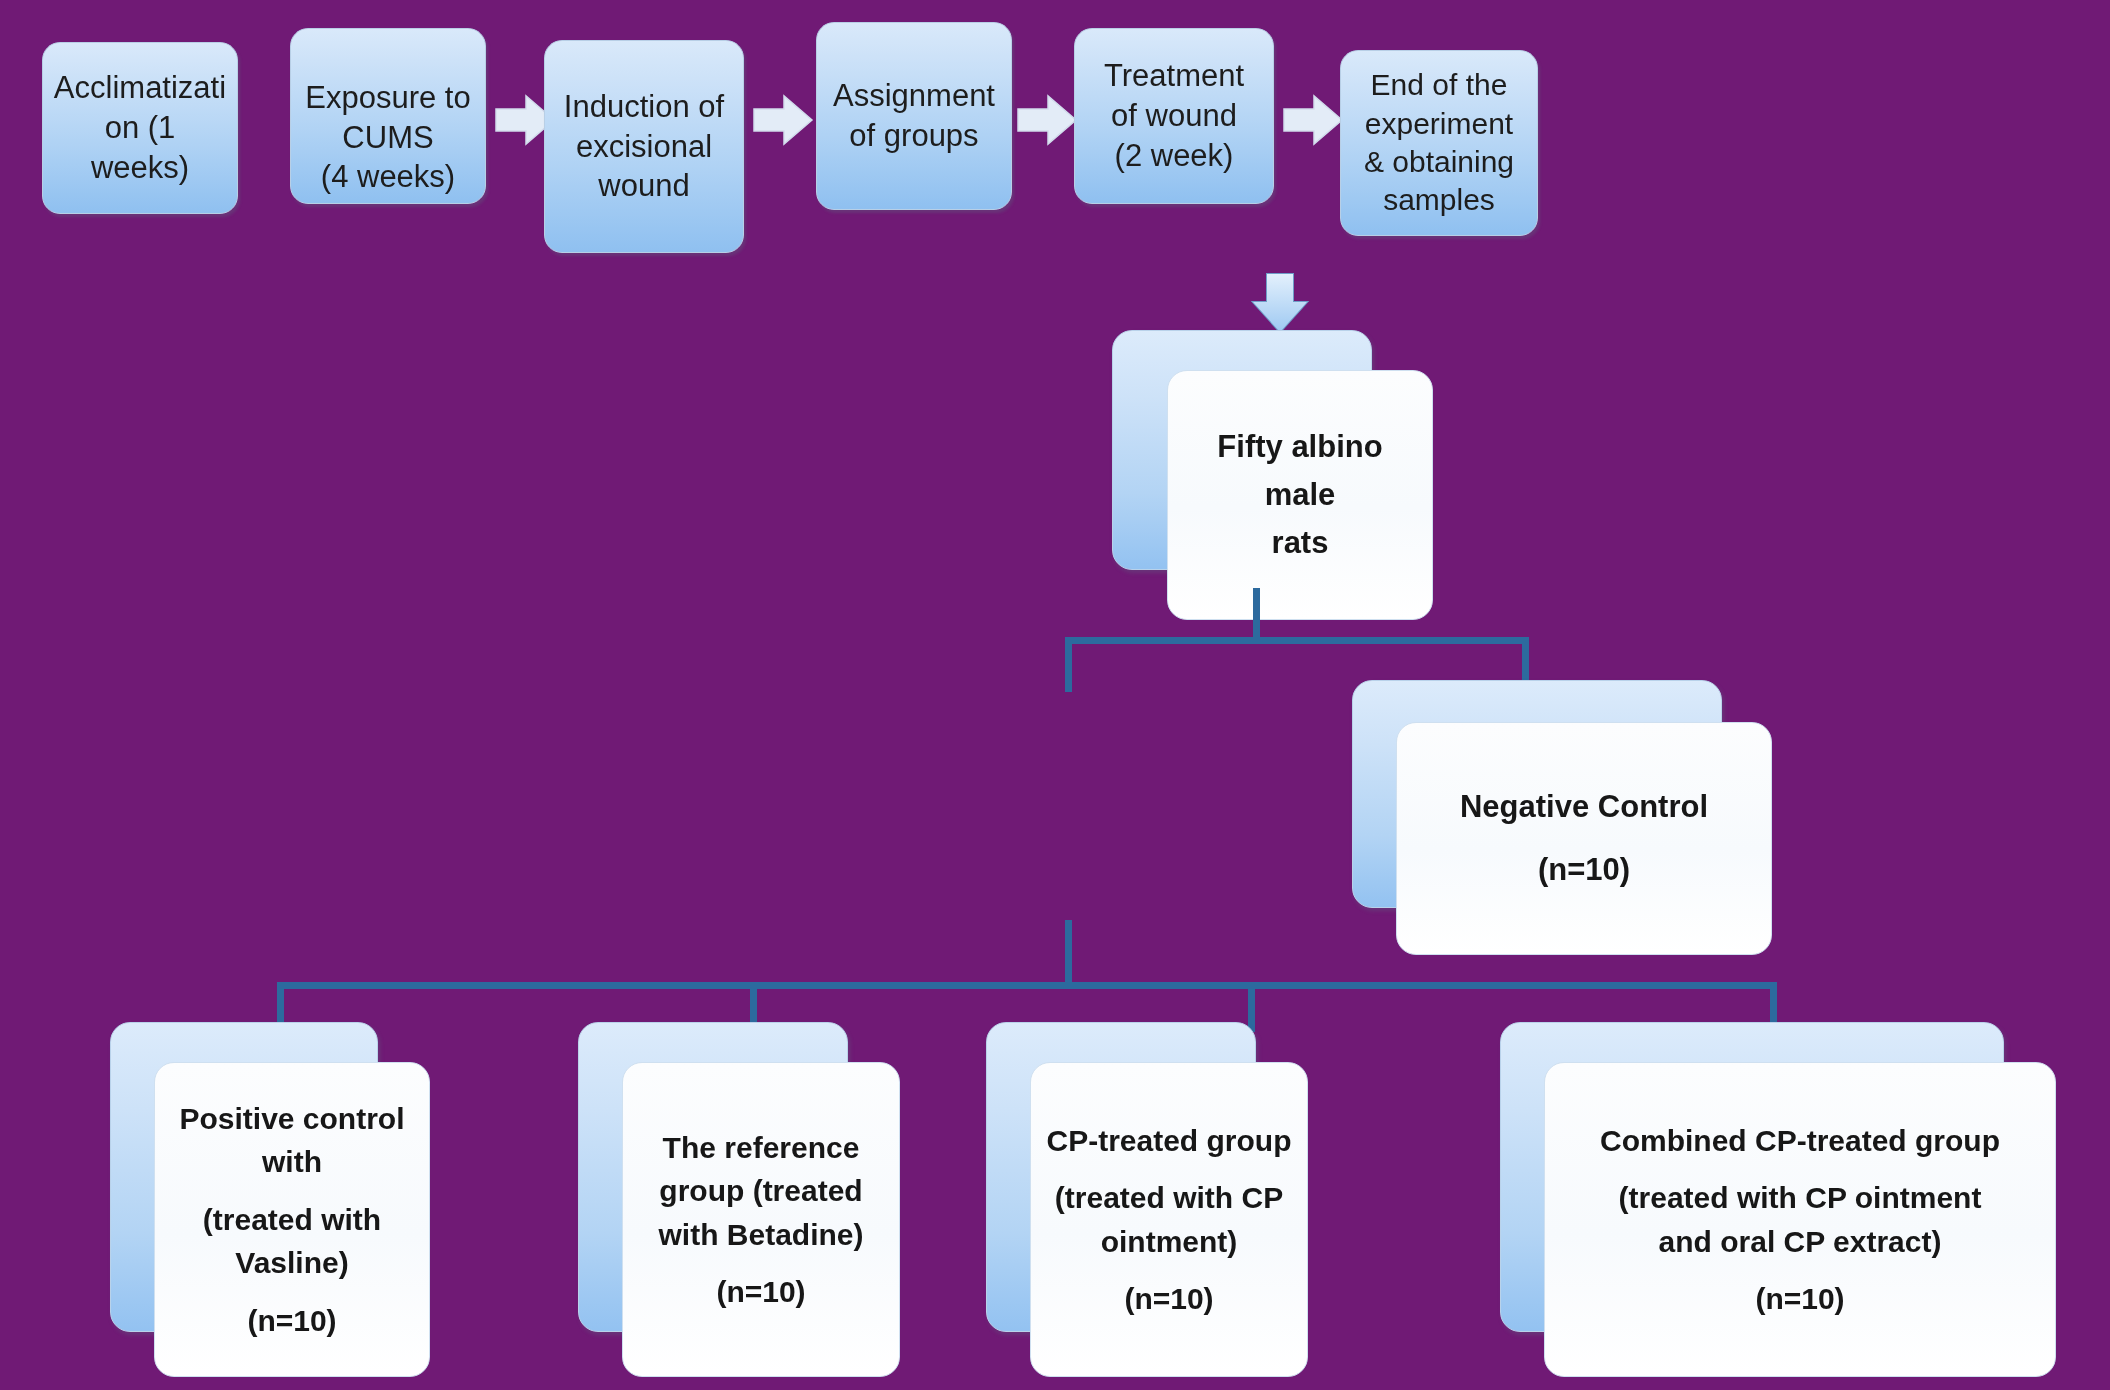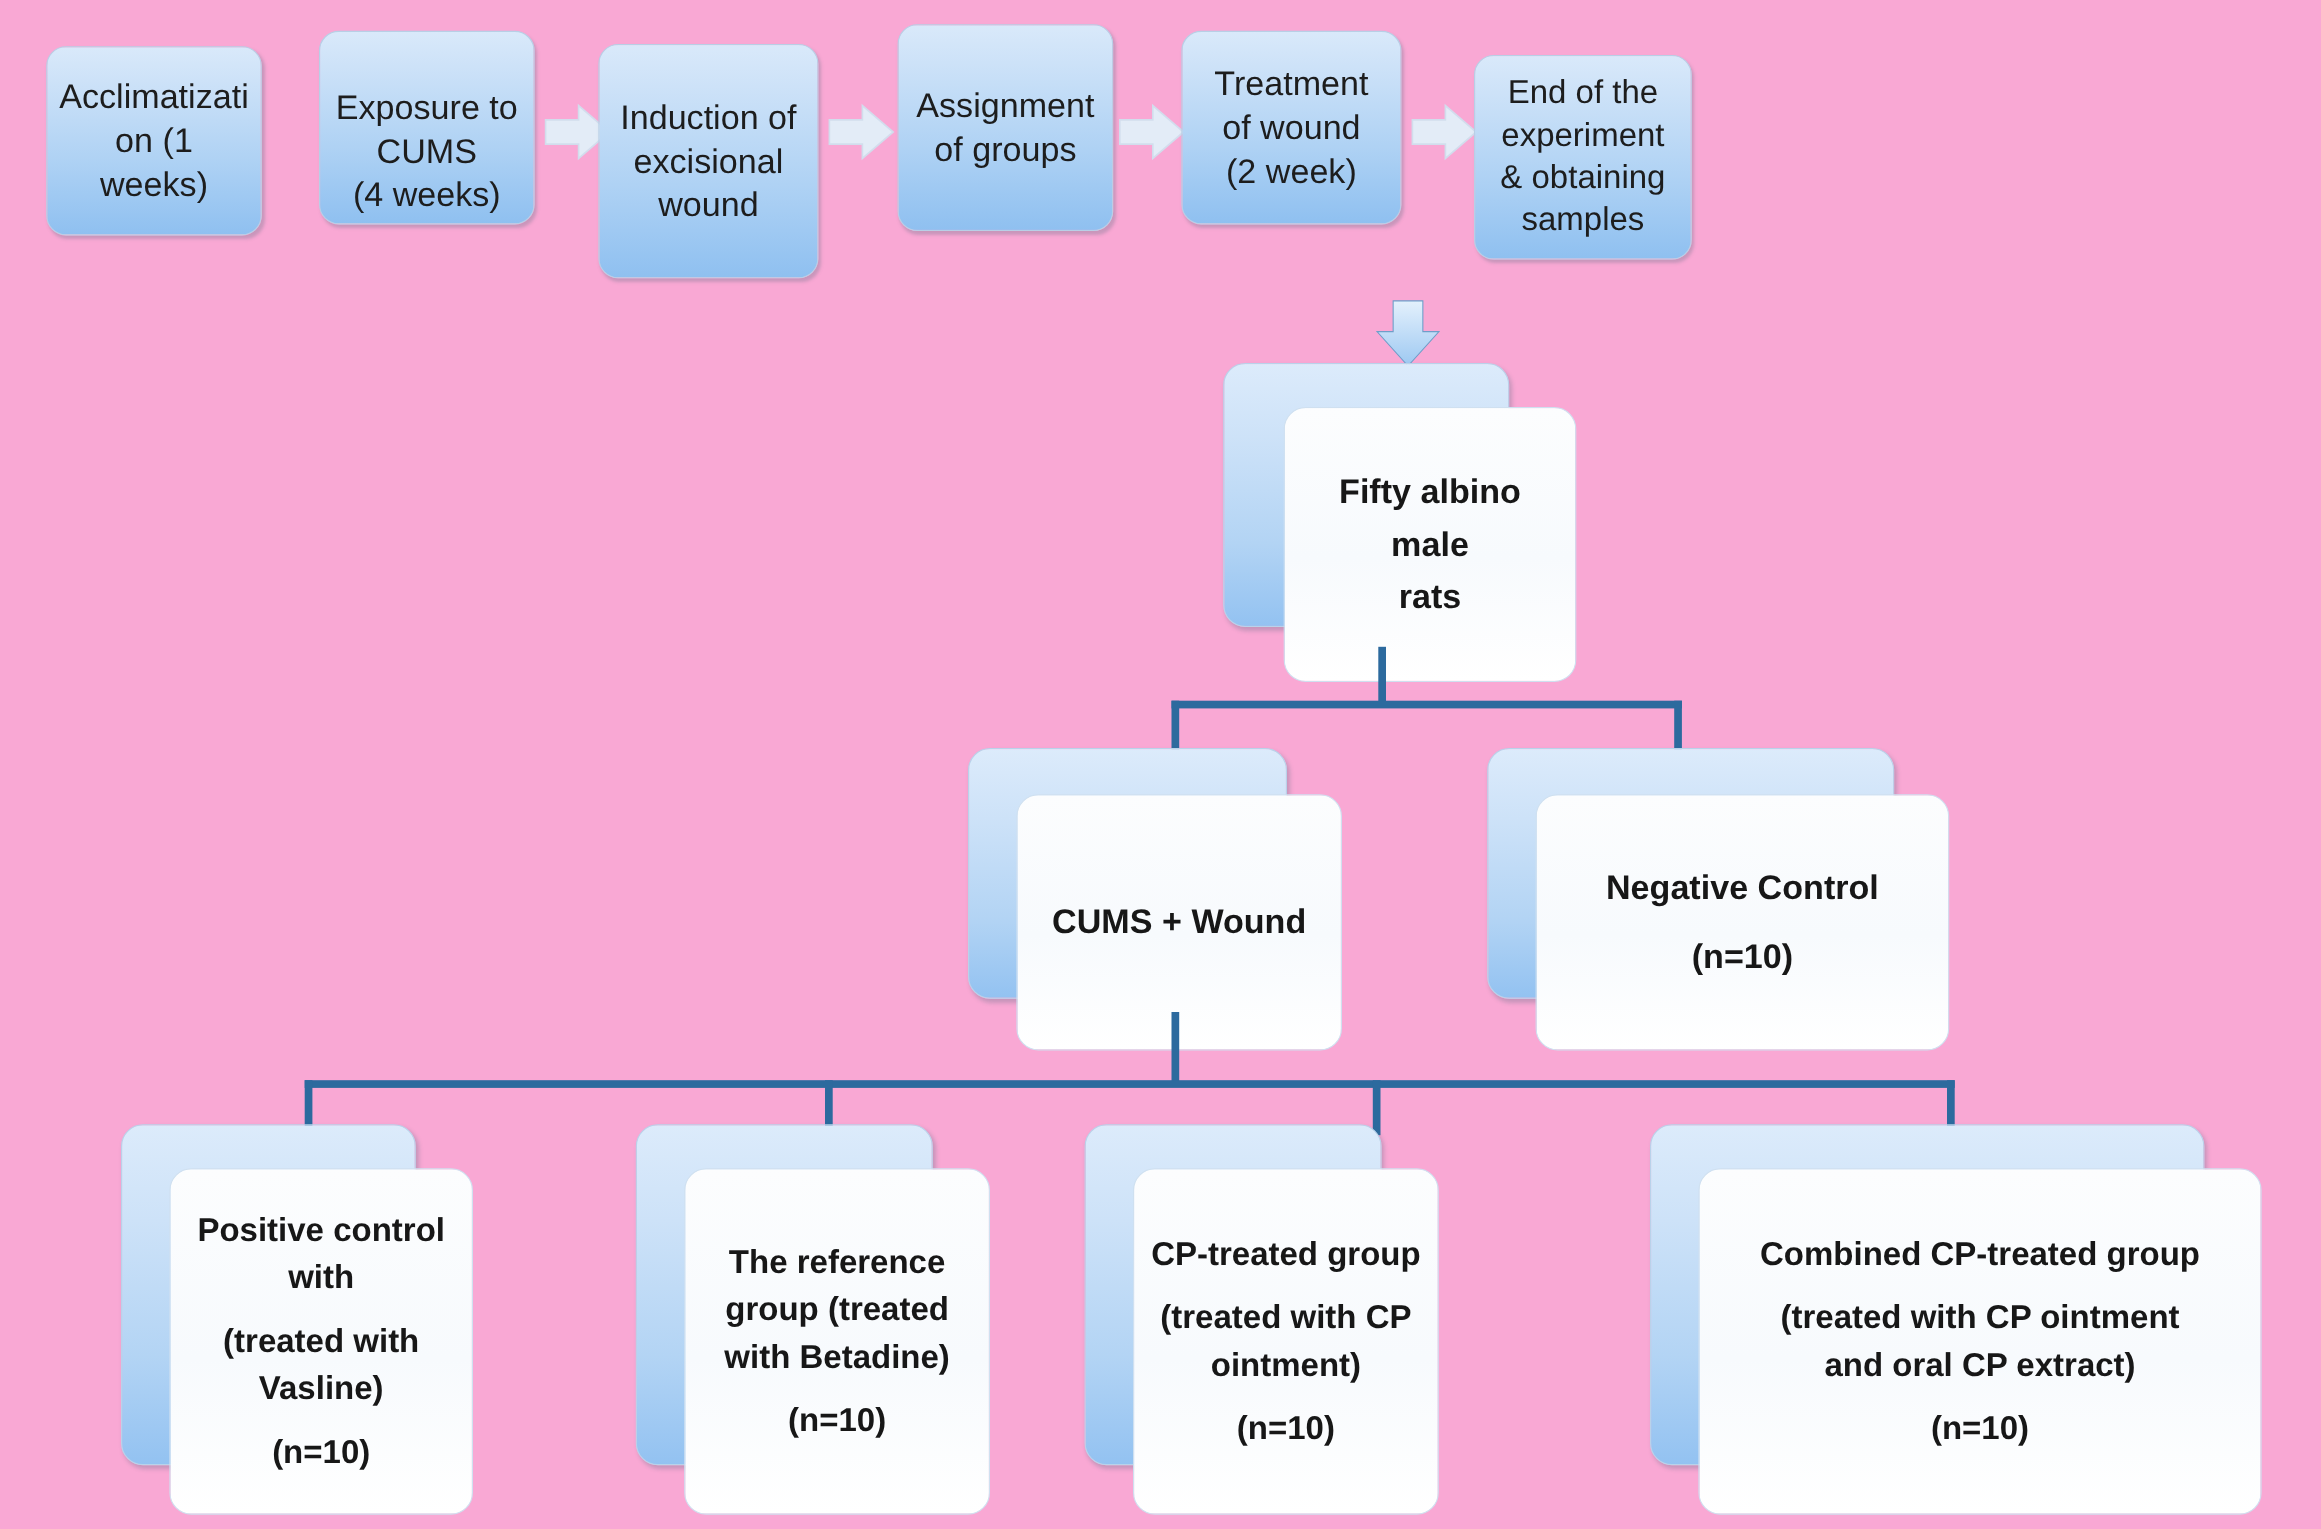--- a/index.html
+++ b/index.html
@@ -2,21 +2,21 @@
 <html><head>
 <meta charset="utf-8">
 <style>
   html,body{margin:0;padding:0;background:#ffffff;}
   body{
     width:2110px;height:1390px;
     font-family:"Liberation Sans","DejaVu Sans",sans-serif;
     -webkit-font-smoothing:antialiased;
     overflow:hidden;
   }
-  #stage{position:relative;width:2110px;height:1390px;background:#f9a8d4;}
+  #stage{position:relative;width:2110px;height:1390px;background:#701a75;}
 
   
   .pbox{
     position:absolute;
     border-radius:18px;
     background:linear-gradient(180deg,#d9e9fa 0%,#cde2f8 18%,#afd2f4 60%,#8fc0f0 100%);
     border:1px solid #b8cfe6;
     box-shadow:2px 3px 3px rgba(90,110,130,.30);
     display:flex;align-items:center;justify-content:center;
     text-align:center;
@@ -176,28 +176,20 @@
         <span class="ln">rats</span>
       </div>
     </div>
   </div>
 
   <div class="ln-v" style="left:1253px;top:588px;height:52px;"></div>
   <div class="ln-h" style="left:1065px;top:637px;width:464px;"></div>
   <div class="ln-v" style="left:1065px;top:637px;height:55px;"></div>
   <div class="ln-v" style="left:1522px;top:637px;height:55px;"></div>
 
-  <div class="stack" style="left:880px;top:680px;width:340px;height:275px;">
-    <div class="back" style="width:290px;height:228px;"></div>
-    <div class="front" style="left:44px;top:42px;width:296px;height:233px;">
-      <div class="txt">
-        <span class="ln">CUMS + Wound</span>
-      </div>
-    </div>
-  </div>
 
   <div class="stack" style="left:1352px;top:680px;width:420px;height:275px;">
     <div class="back" style="width:370px;height:228px;"></div>
     <div class="front" style="left:44px;top:42px;width:376px;height:233px;">
       <div class="txt">
         <span class="ln">Negative Control</span>
         <span class="gap"></span>
         <span class="ln">(n=10)</span>
       </div>
     </div>

